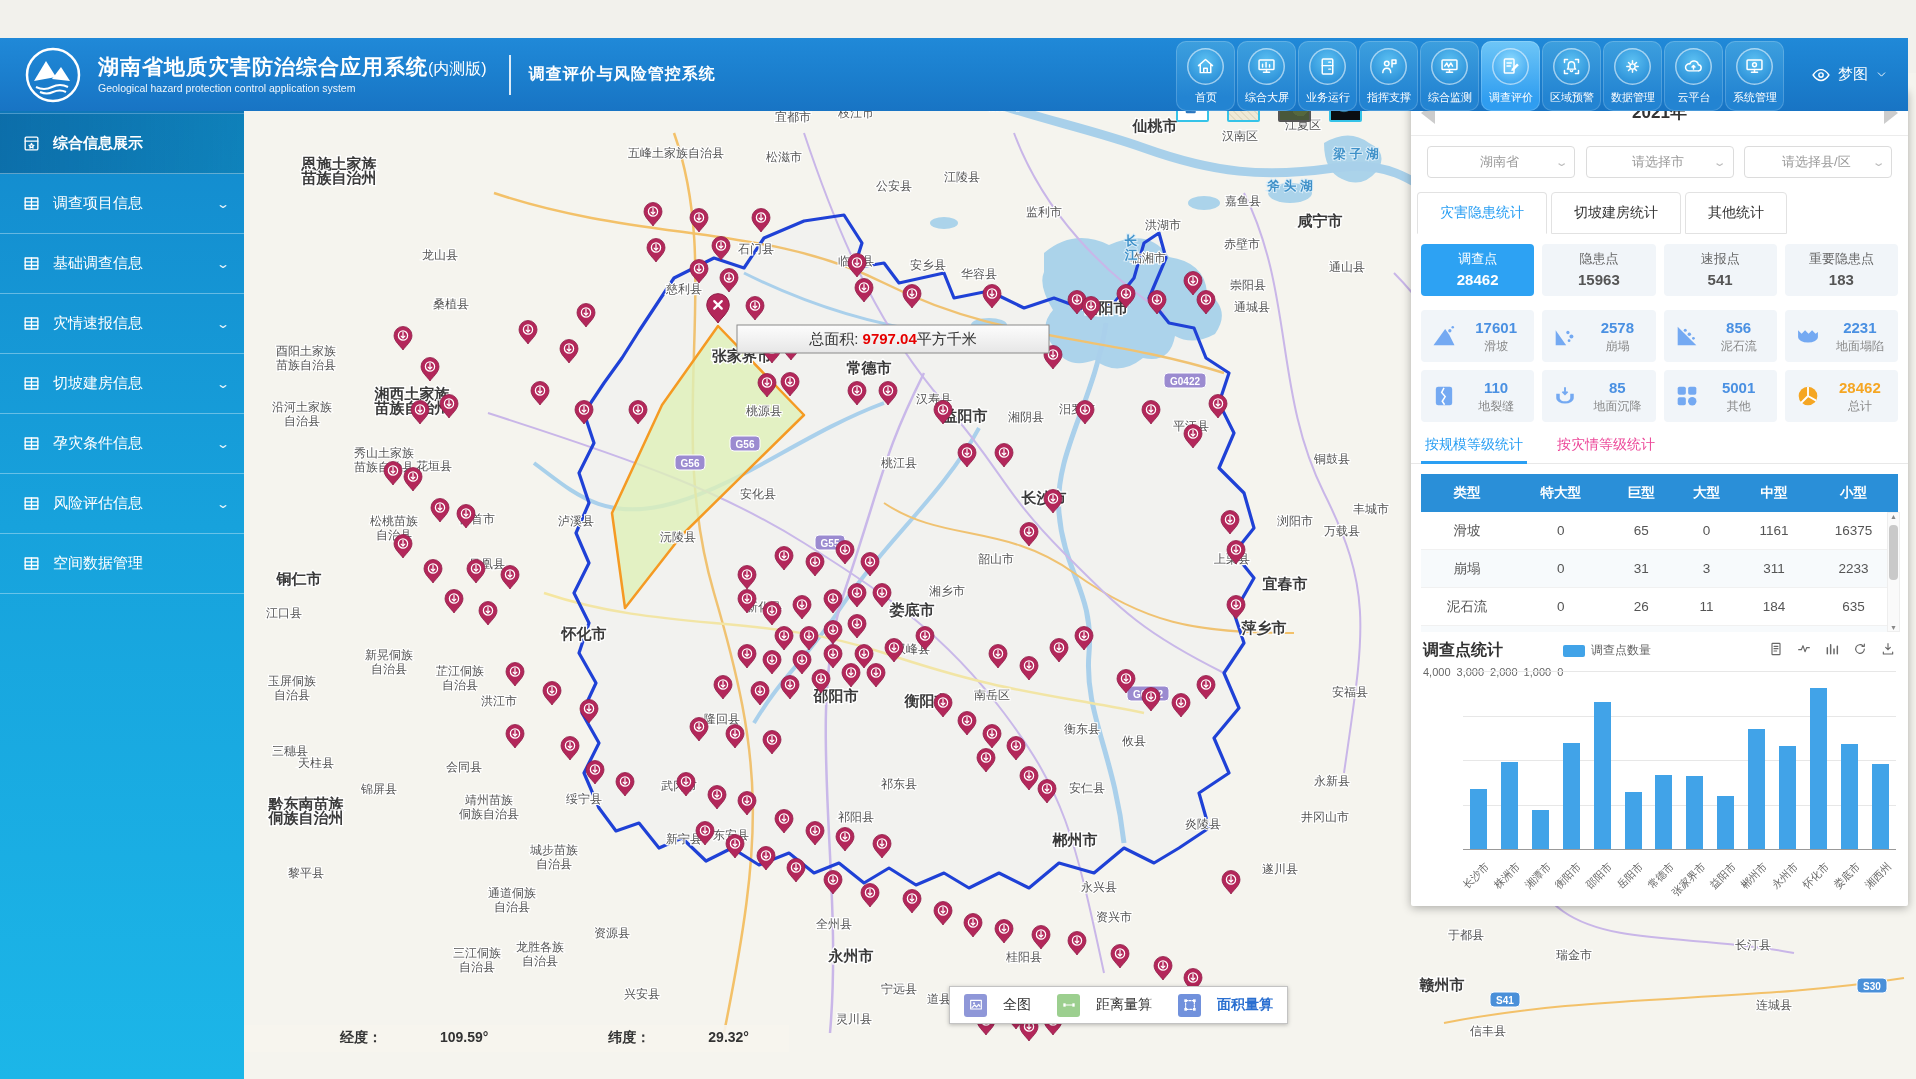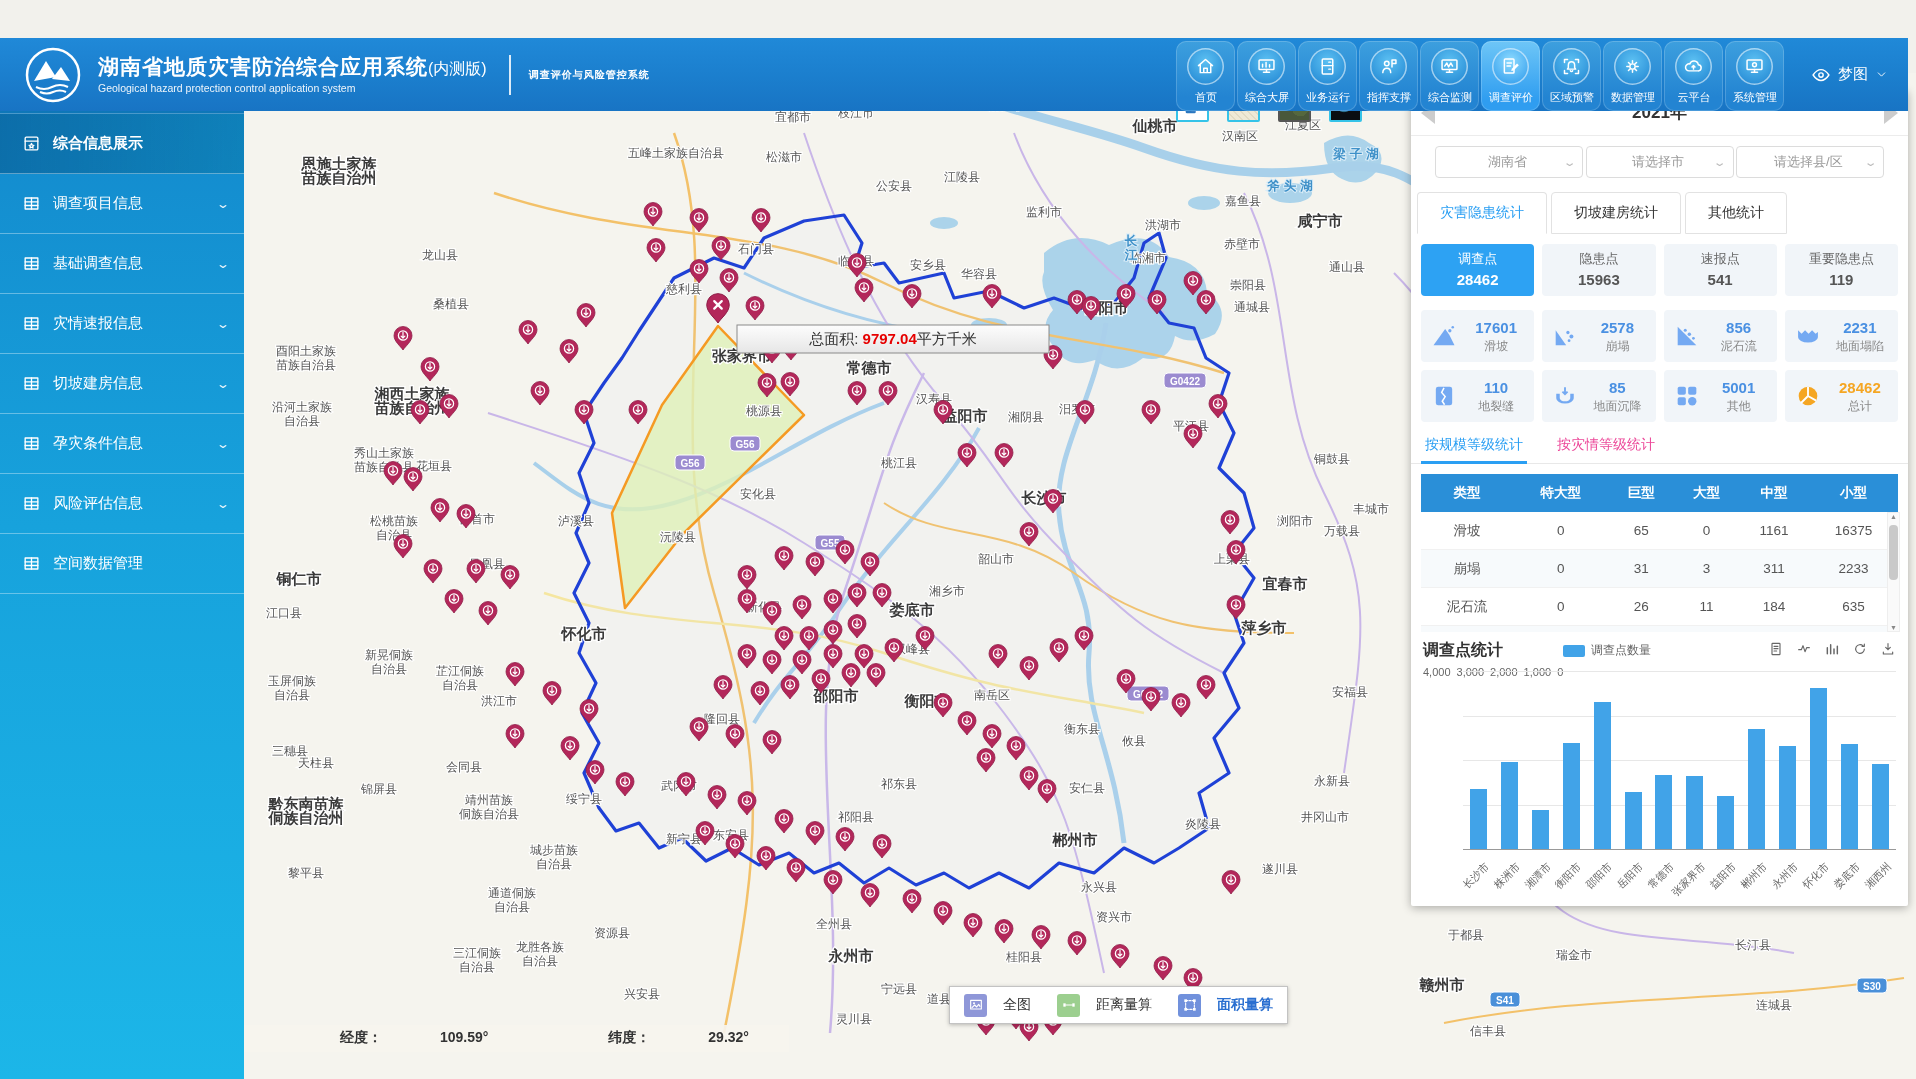--- a/index.html
+++ b/index.html
@@ -8,21 +8,21 @@
   
   .header{position:absolute;left:0;top:0;width:1908px;height:73px;
           background:linear-gradient(180deg,#2089d8 0%,#1b7ecd 55%,#1874c4 100%);
           display:flex;align-items:center;color:#fff;z-index:50;margin-top:38px;}
   .logo{width:78px;height:60px;margin-left:14px;flex:0 0 auto;}
   .title-block{margin-left:6px;line-height:1.15;white-space:nowrap;}
   .title-main{font-size:21px;font-weight:bold;letter-spacing:1px;}
   .title-suffix{font-size:16px;font-weight:normal;}
   .title-sub{font-size:10.5px;opacity:.92;margin-top:2px;}
   .hdr-divider{width:2px;height:40px;background:rgba(255,255,255,.85);margin:0 18px 0 22px;}
-  .system-name{font-size:10px;font-weight:bold;letter-spacing:1px;white-space:nowrap;}
+  .system-name{font-size:16px;font-weight:bold;letter-spacing:1px;white-space:nowrap;}
   .hdr-spacer{flex:1;}
   .nav{display:flex;align-items:stretch;height:73px;}
   .nav-btn{width:59px;margin:3px 1px 0 1px;border-radius:10px;display:flex;flex-direction:column;
            align-items:center;padding-top:7px;cursor:pointer;
            background:linear-gradient(180deg,#3d9fde 0%,#2384d2 80%);box-shadow:inset 0 0 0 1px rgba(255,255,255,.18);}
   .nav-btn.active{background:linear-gradient(180deg,#6ec6f7 0%,#2f9df0 85%);}
   .nav-ico{width:37px;height:37px;border-radius:50%;
            background:radial-gradient(circle at 50% 35%,#5cc0f2 0%,#2b90d8 75%);
            box-shadow:inset 0 0 0 1.5px rgba(255,255,255,.55);
            display:flex;align-items:center;justify-content:center;}
@@ -71,21 +71,21 @@
   .shield-g{fill:#9b8bd0;} .shield-s{fill:#4a90d9;}
   text.shield-t{font-size:10px;font-weight:bold;fill:#fff;text-anchor:middle;}
   
   .panel{position:absolute;left:1411px;top:90px;width:497px;height:816px;background:#fff;z-index:30;
          border-radius:2px;box-shadow:0 2px 10px rgba(0,0,0,.3);display:flex;flex-direction:column;}
   .year-row{height:45px;border-bottom:1px solid #ececec;display:flex;align-items:center;flex:0 0 auto;}
   .year-arrow{width:34px;height:100%;display:flex;align-items:center;justify-content:center;cursor:pointer;}
   .tri-l{width:0;height:0;border:11px solid transparent;border-right:14px solid #ccc;border-left:none;}
   .tri-r{width:0;height:0;border:11px solid transparent;border-left:14px solid #ccc;border-right:none;}
   .year-text{flex:1;text-align:center;font-size:17px;font-weight:bold;color:#333;}
-  .selects{display:flex;justify-content:space-between;padding:10px 24px;flex:0 0 auto;}
+  .selects{display:flex;justify-content:space-between;padding:10px 16px;flex:0 0 auto;}
   .sel{width:148px;height:32px;border:1px solid #dcdcdc;border-radius:4px;display:flex;align-items:center;
        font-size:13px;color:#999;cursor:pointer;box-sizing:border-box;padding:0 8px 0 14px;}
   .sel .sel-lbl{flex:1;text-align:center;}
   .sel .chev{color:#bbb;font-size:11px;transform:scaleX(1.5);}
   .tabs{display:flex;padding:4px 6px 0 6px;gap:4px;flex:0 0 auto;}
   .tab{height:40px;border:1px solid #e2e2e2;border-radius:4px 4px 0 0;display:flex;align-items:center;justify-content:center;
        font-size:14px;color:#333;cursor:pointer;padding:0 22px;background:#fff;}
   .tab.active{color:#2a9ff3;border-bottom-color:#fff;}
   .stat-grid{display:grid;grid-template-columns:repeat(4,1fr);gap:8px;padding:10px 10px 4px 10px;flex:0 0 auto;}
   .scard{background:#f1f5f9;border-radius:4px;height:52px;display:flex;flex-direction:column;
@@ -1326,21 +1326,21 @@
       <div class="scard">
         <div class="l1">隐患点</div>
                <div class="l2">15963</div>
       </div>
       <div class="scard">
         <div class="l1">速报点</div>
                <div class="l2">541</div>
       </div>
       <div class="scard">
         <div class="l1">重要隐患点</div>
-               <div class="l2">119</div>
+               <div class="l2">183</div>
       </div>
     </div>
   <div class="stat-grid" id="type-cards">
       <div class="tcard">
         <svg viewBox="0 0 24 24">
           <path d="M3 20 L13 6 L16.5 11 L21 20 Z" fill="currentColor"></path>
           <circle cx="17" cy="7.5" r="1.4" fill="currentColor"></circle>
           <circle cx="19.5" cy="4.5" r="1.1" fill="currentColor"></circle>
         </svg>
         <div class="tc-txt">

